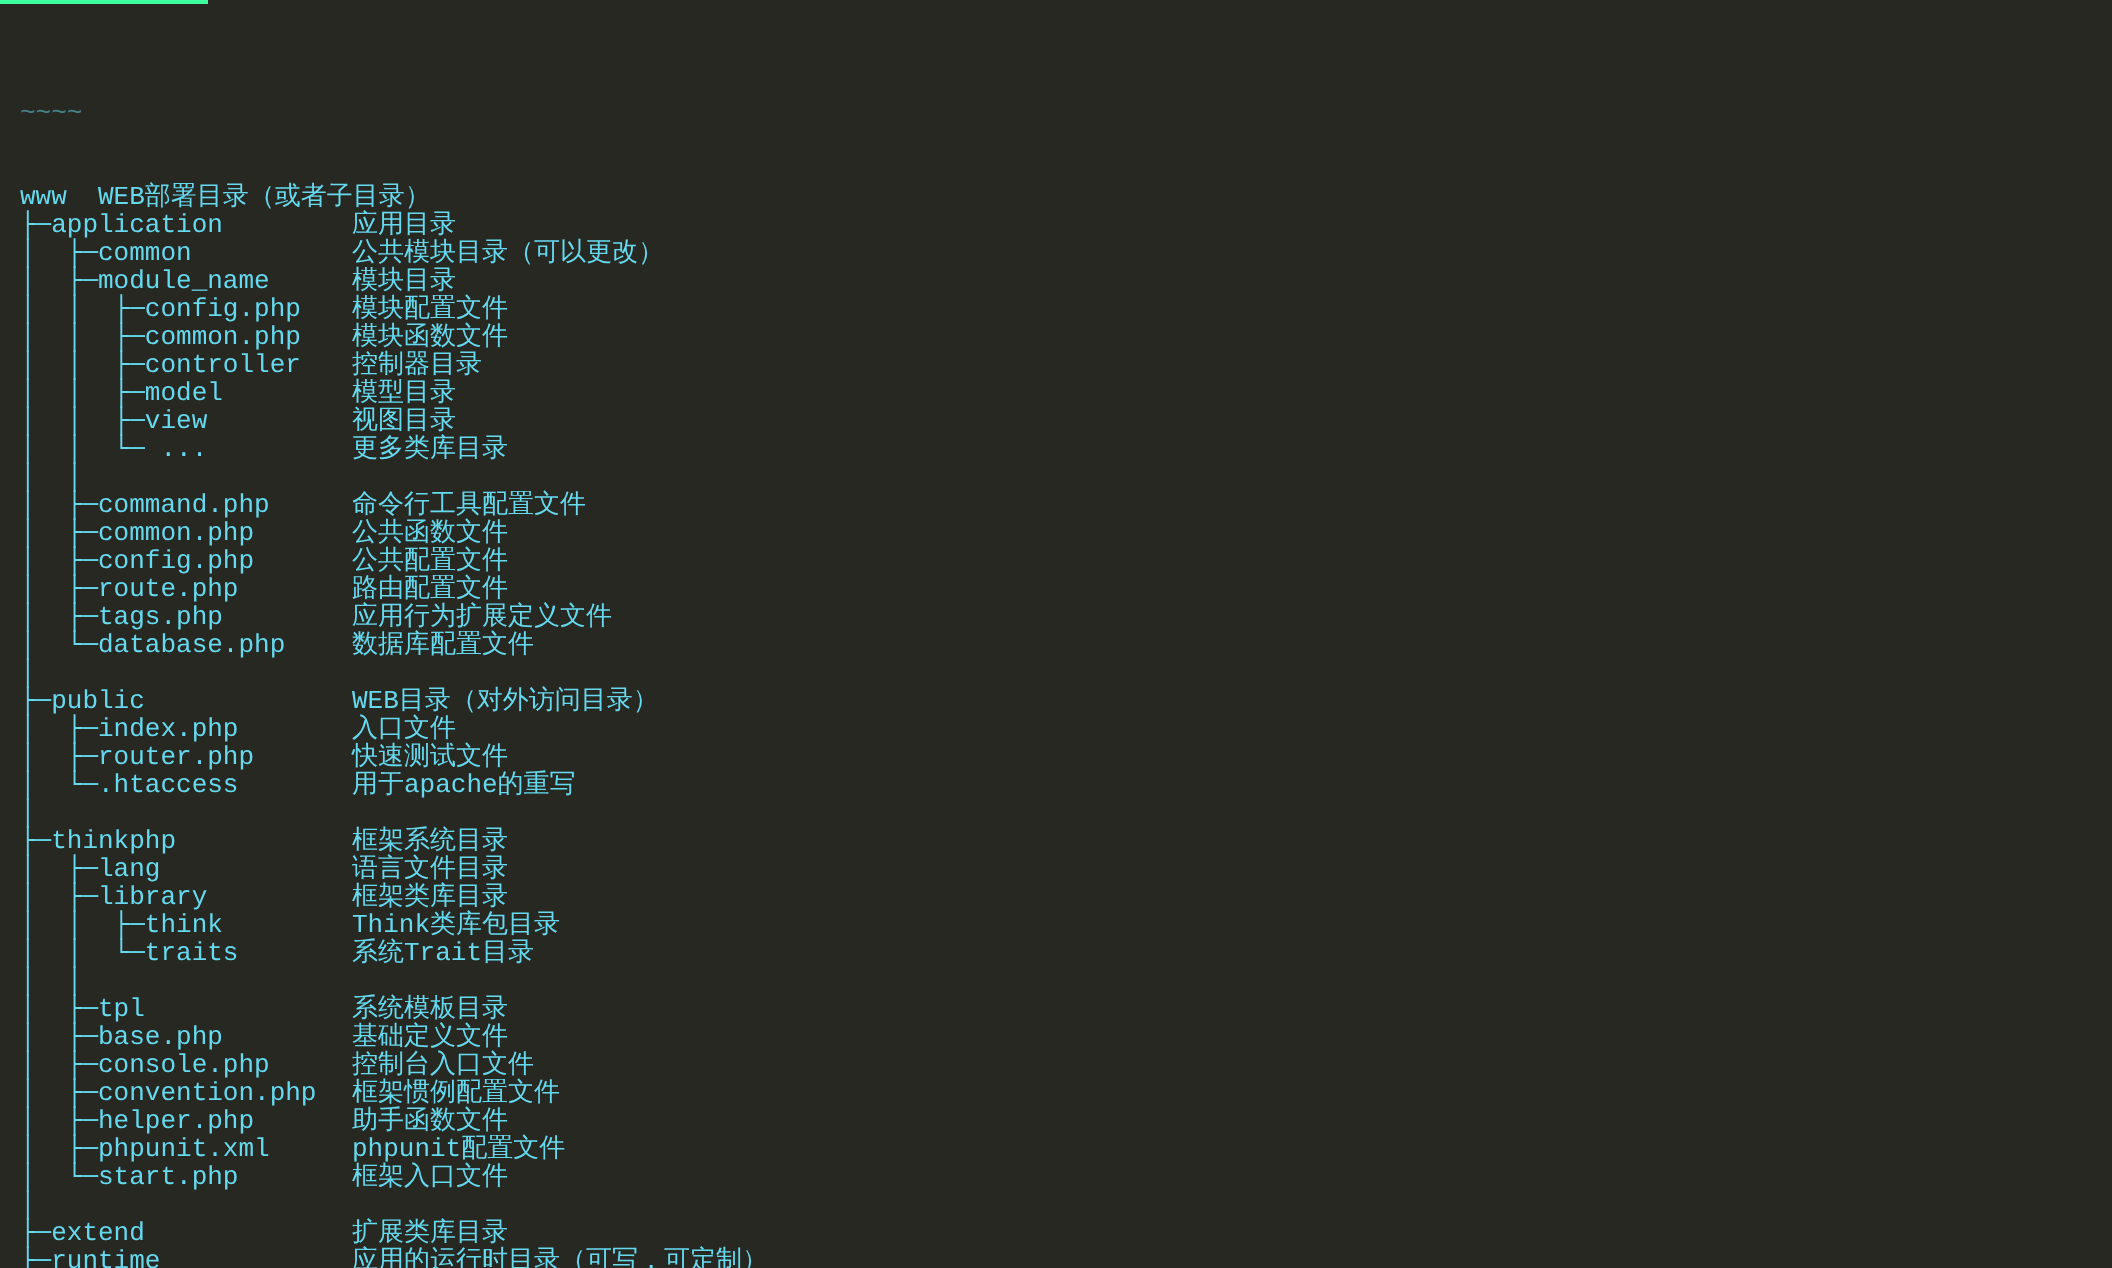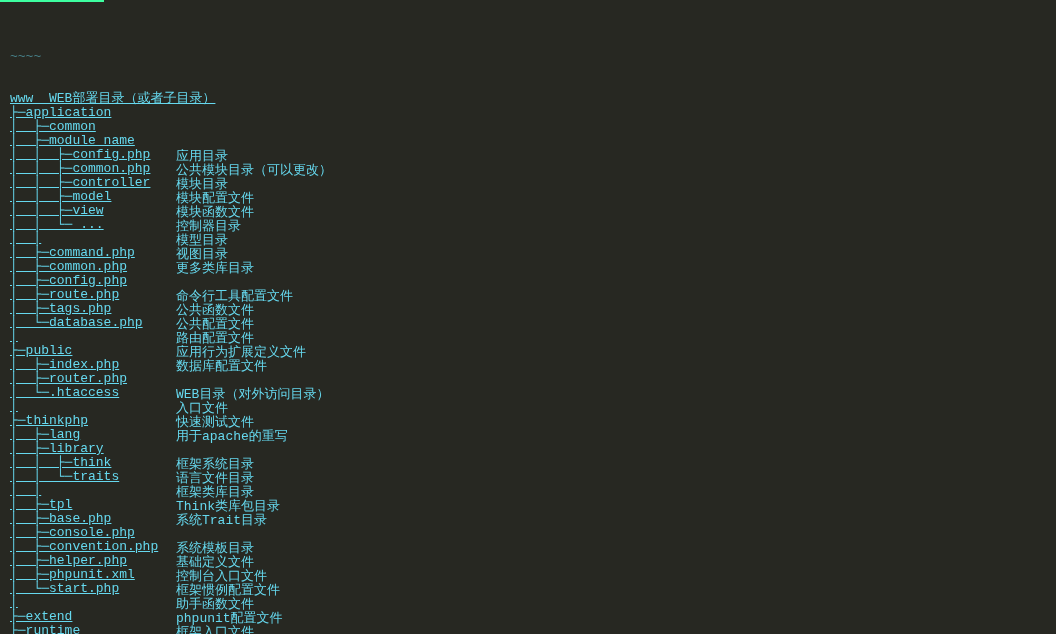--- a/index.html
+++ b/index.html
@@ -34,26 +34,24 @@
     .line {
       height: 14px;
     }
     .cyan {
       color: #66d9ef;
     }
     .tree-col {
       display: inline-block;
       width: 166px;
       vertical-align: top;
-      text-decoration: underline;
     }
     .desc-col {
       display: inline-block;
       vertical-align: top;
-      margin-top: 44px;
     }
     .dim {
       opacity: 0.5;
     }
   </style>
 </head>
 <body>
 
 <div class="top-border"></div>
 

